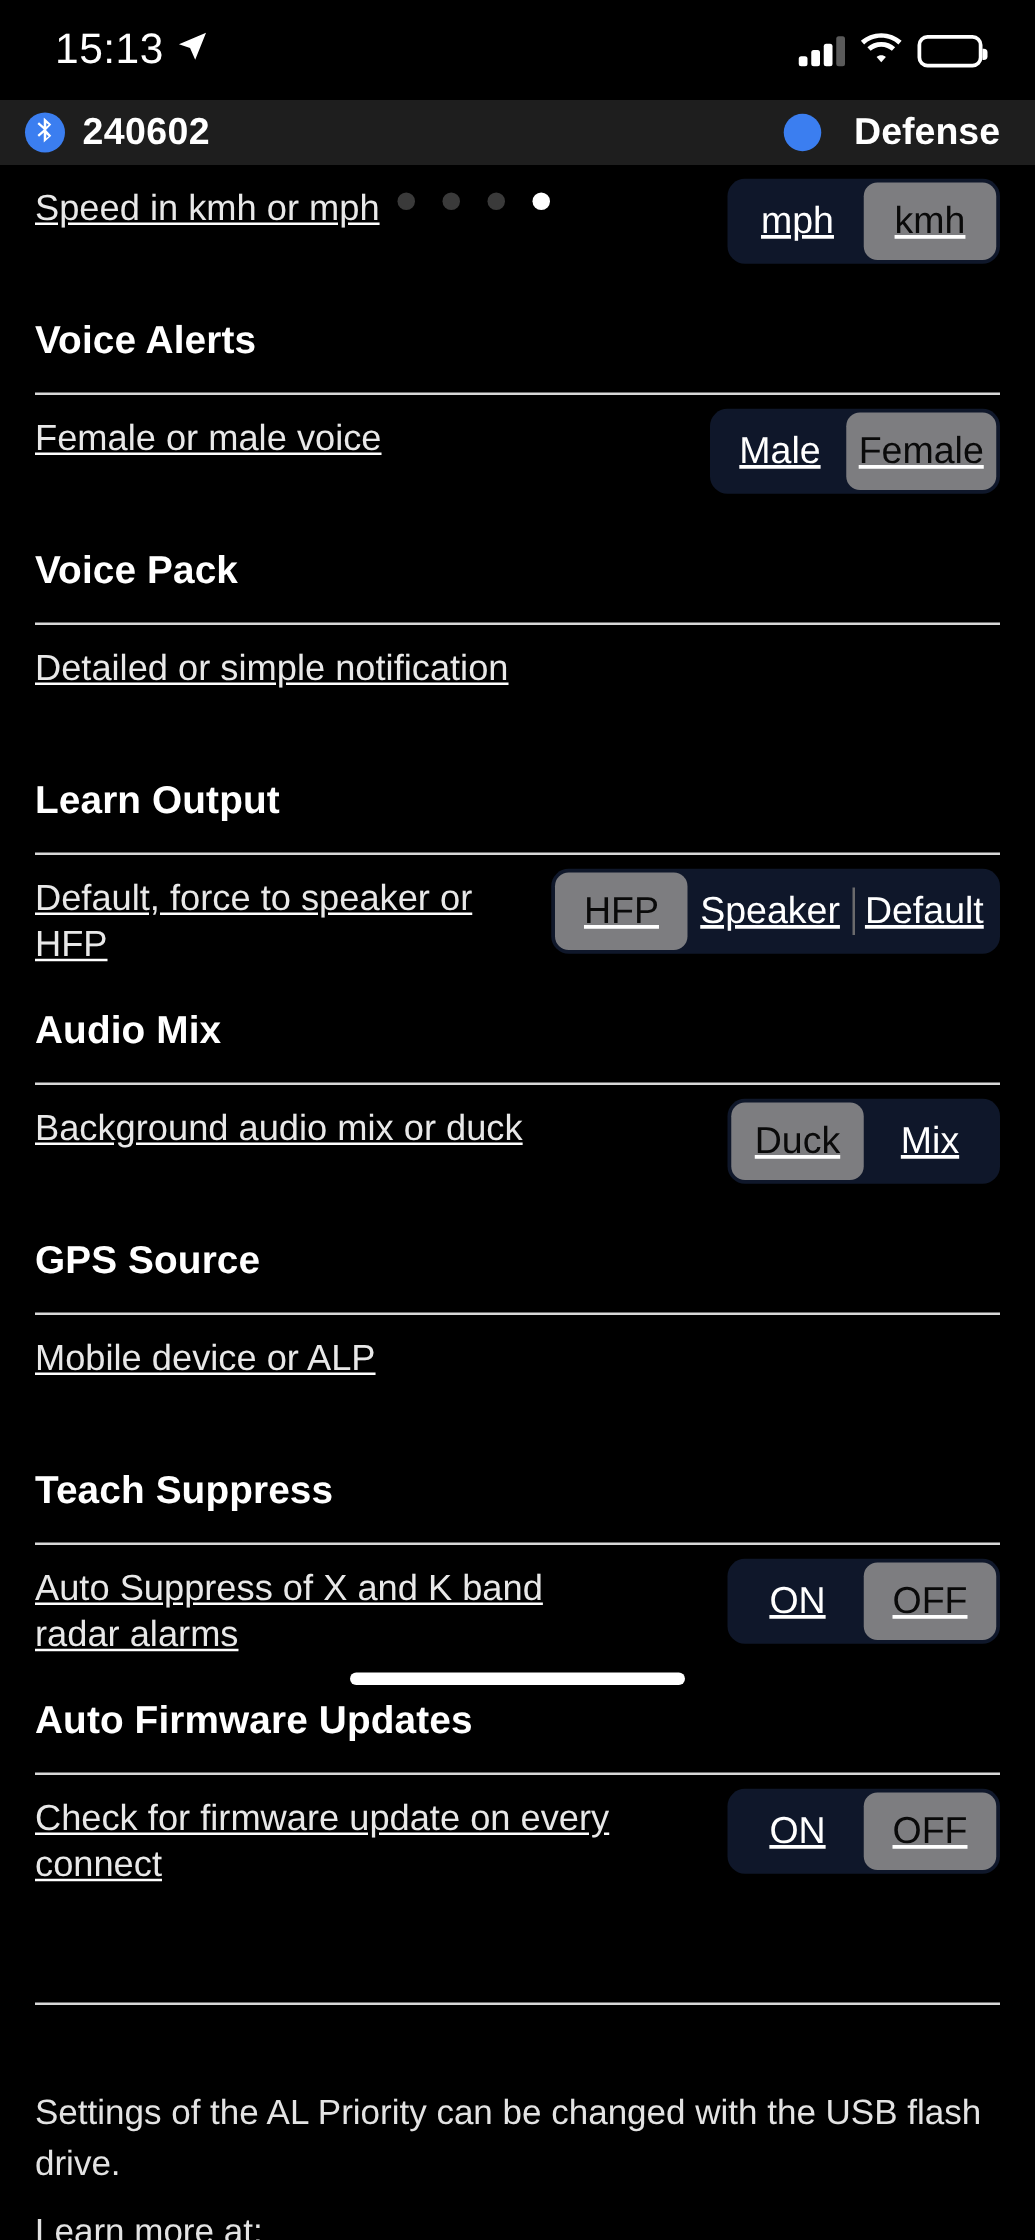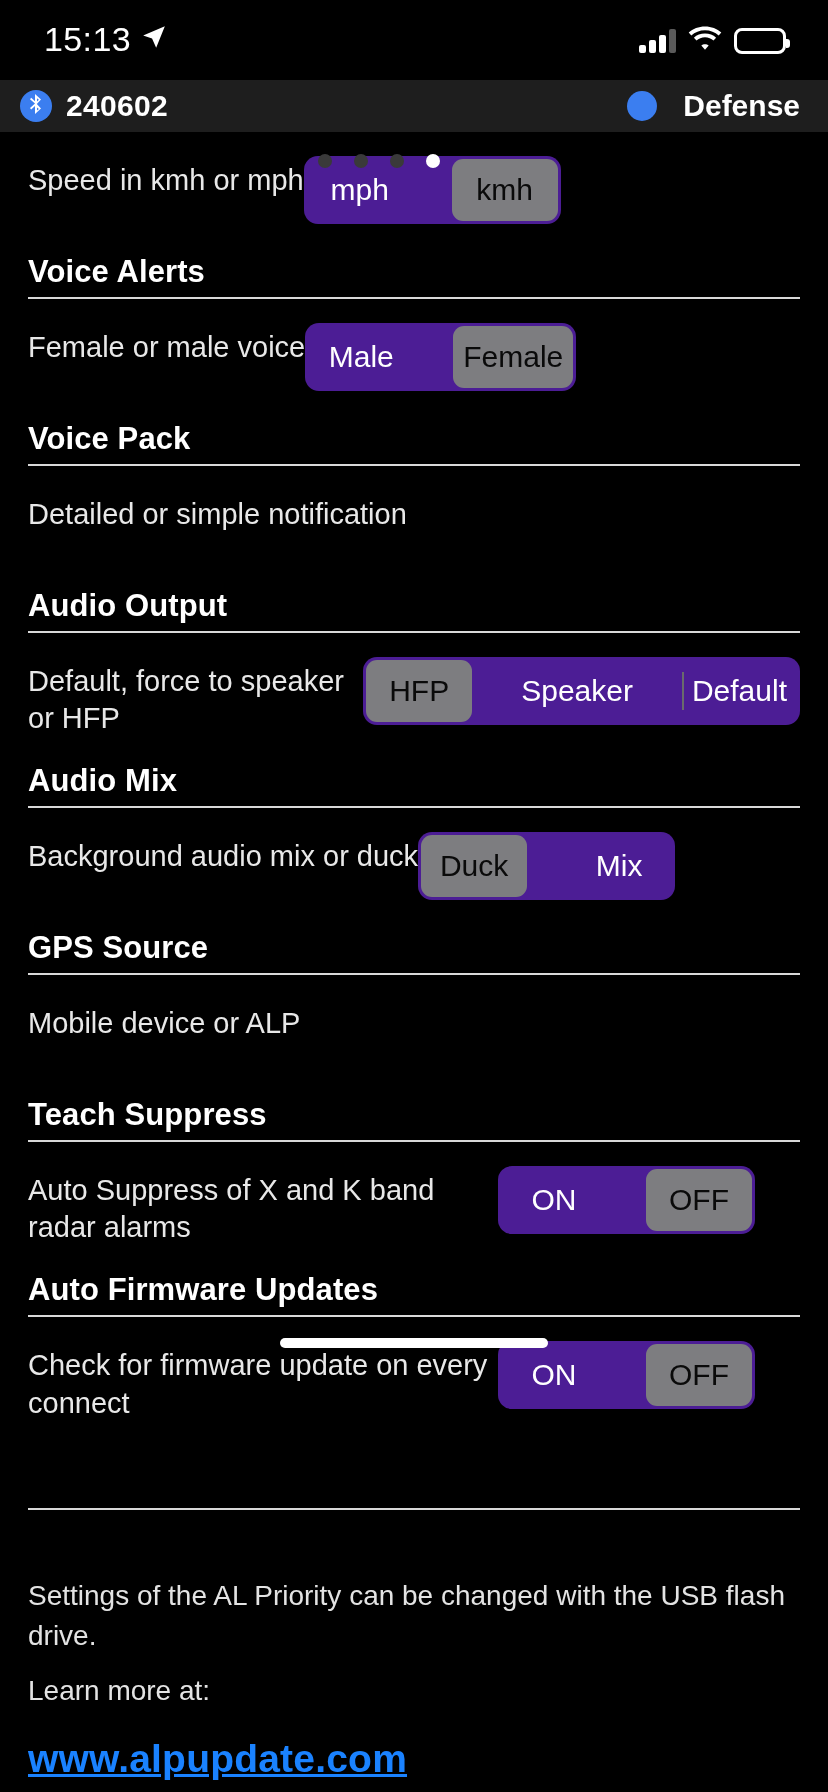--- a/index.html
+++ b/index.html
@@ -120,23 +120,24 @@
   .content {
     position: relative;
     padding: 0 28px;
   }
 
   
   .row {
     position: relative;
     display: flex;
     align-items: flex-start;
-    justify-content: flex-start;
+    justify-content: space-between;
     min-height: 96px;
-    padding-top: 24px;
+    padding-top: 11px;
+    text-decoration: underline;
   }
   .row-desc {
     font-size: 29px;
     color: #e8e8e8;
     line-height: 1.28;
     max-width: 470px;
     padding-top: 6px;
   }
 
   
@@ -157,38 +158,37 @@
   .page-dots span.on { background: #ffffff; }
 
   
   .section {
     margin-top: 26px;
   }
   .section-title {
     font-size: 31px;
     font-weight: bold;
     color: #ffffff;
-    padding-bottom: 7px;
+    padding-bottom: 24px;
     letter-spacing: 0.1px;
   }
   .section-rule {
     height: 2px;
     background: #d8d8d8;
     width: 100%;
   }
 
   
   .seg {
     display: flex;
-    background: #4c1d95;
+    background: #0f172a;
     border-radius: 14px;
     padding: 3px;
     align-items: stretch;
     flex: none;
-    gap: 39px;
   }
   .seg-item {
     position: relative;
     min-width: 106px;
     height: 62px;
     display: flex;
     align-items: center;
     justify-content: center;
     font-size: 30px;
     color: #ffffff;
@@ -326,21 +326,21 @@
 
     <div class="section">
       <div class="section-title">Voice Pack</div>
       <div class="section-rule"></div>
     </div>
     <div class="row">
       <div class="row-desc">Detailed or simple notification</div>
     </div>
 
     <div class="section">
-      <div class="section-title">Audio Output</div>
+      <div class="section-title">Learn Output</div>
       <div class="section-rule"></div>
     </div>
     <div class="row">
       <div class="row-desc">Default, force to speaker or HFP</div>
       <div class="seg">
         <div class="seg-item selected">HFP</div>
         <div class="seg-item">Speaker</div>
         <div class="seg-item divider">Default</div>
       </div>
     </div>

